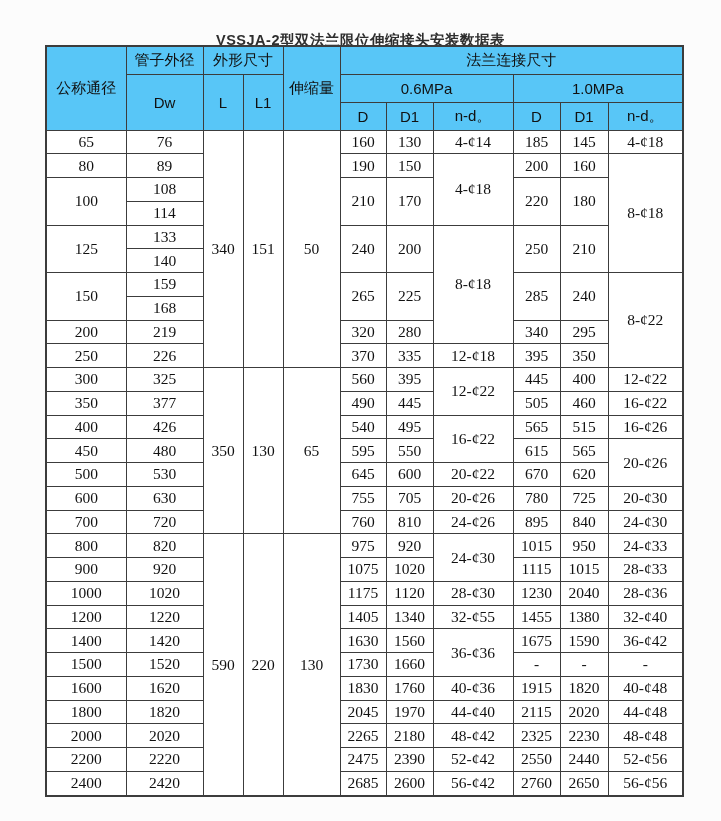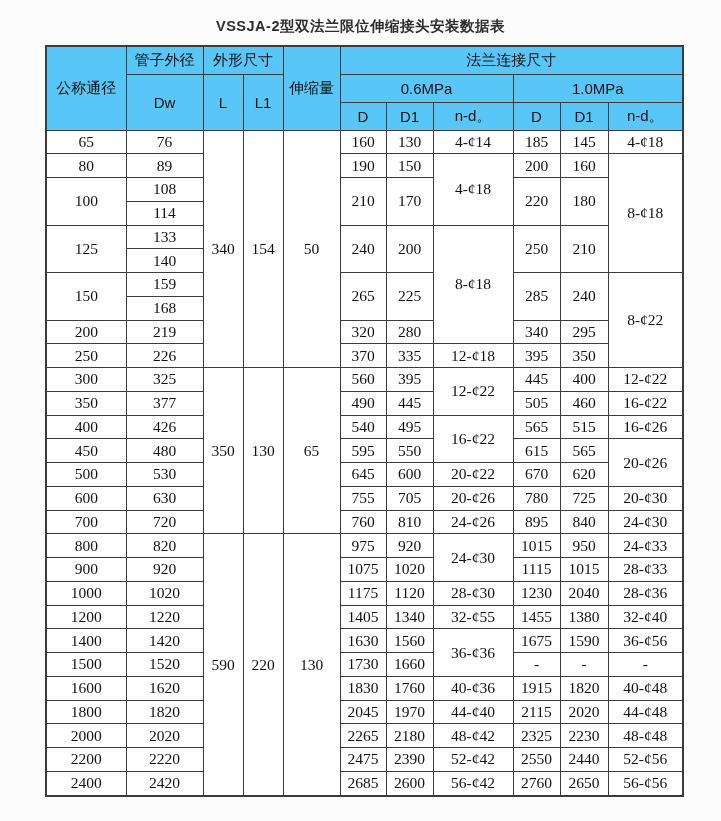--- a/index.html
+++ b/index.html
@@ -11,21 +11,21 @@
   *{box-sizing:border-box;}
   html,body{margin:0;padding:0;}
   body{
     width:721px;height:821px;
     background:var(--page-bg);
     font-family:"Liberation Sans",sans-serif;
     color:var(--text);
   }
   .page{position:relative;width:721px;height:821px;overflow:hidden;}
   .title{
-    position:absolute;top:17px;left:0;width:100%;
+    position:absolute;top:31px;left:0;width:100%;
     text-align:center;
     font-size:14.5px;font-weight:bold;color:#2e2e2e;
     letter-spacing:0.5px;
     font-family:"Liberation Sans",sans-serif;
   }
   table.data-table{
     position:absolute;left:45px;top:45px;
     width:637px;height:752px;
     border-collapse:collapse;
     table-layout:fixed;
@@ -95,21 +95,21 @@
         <th>D</th>
         <th>D1</th>
         <th>n-d。</th>
       </tr>
     </thead>
     <tbody>
         <tr>
           <td>65</td>
           <td>76</td>
           <td rowspan="10">340</td>
-          <td rowspan="10">154</td>
+          <td rowspan="10">151</td>
           <td rowspan="10">50</td>
           <td>160</td>
           <td>130</td>
           <td>4-¢14</td>
           <td>185</td>
           <td>145</td>
           <td>4-¢18</td>
         </tr>
         <tr>
           <td>80</td>
@@ -286,21 +286,21 @@
           <td>32-¢40</td>
         </tr>
         <tr>
           <td>1400</td>
           <td>1420</td>
           <td>1630</td>
           <td>1560</td>
           <td rowspan="2">36-¢36</td>
           <td>1675</td>
           <td>1590</td>
-          <td>36-¢56</td>
+          <td>36-¢42</td>
         </tr>
         <tr>
           <td>1500</td>
           <td>1520</td>
           <td>1730</td>
           <td>1660</td>
           <td>-</td>
           <td>-</td>
           <td>-</td>
         </tr>

